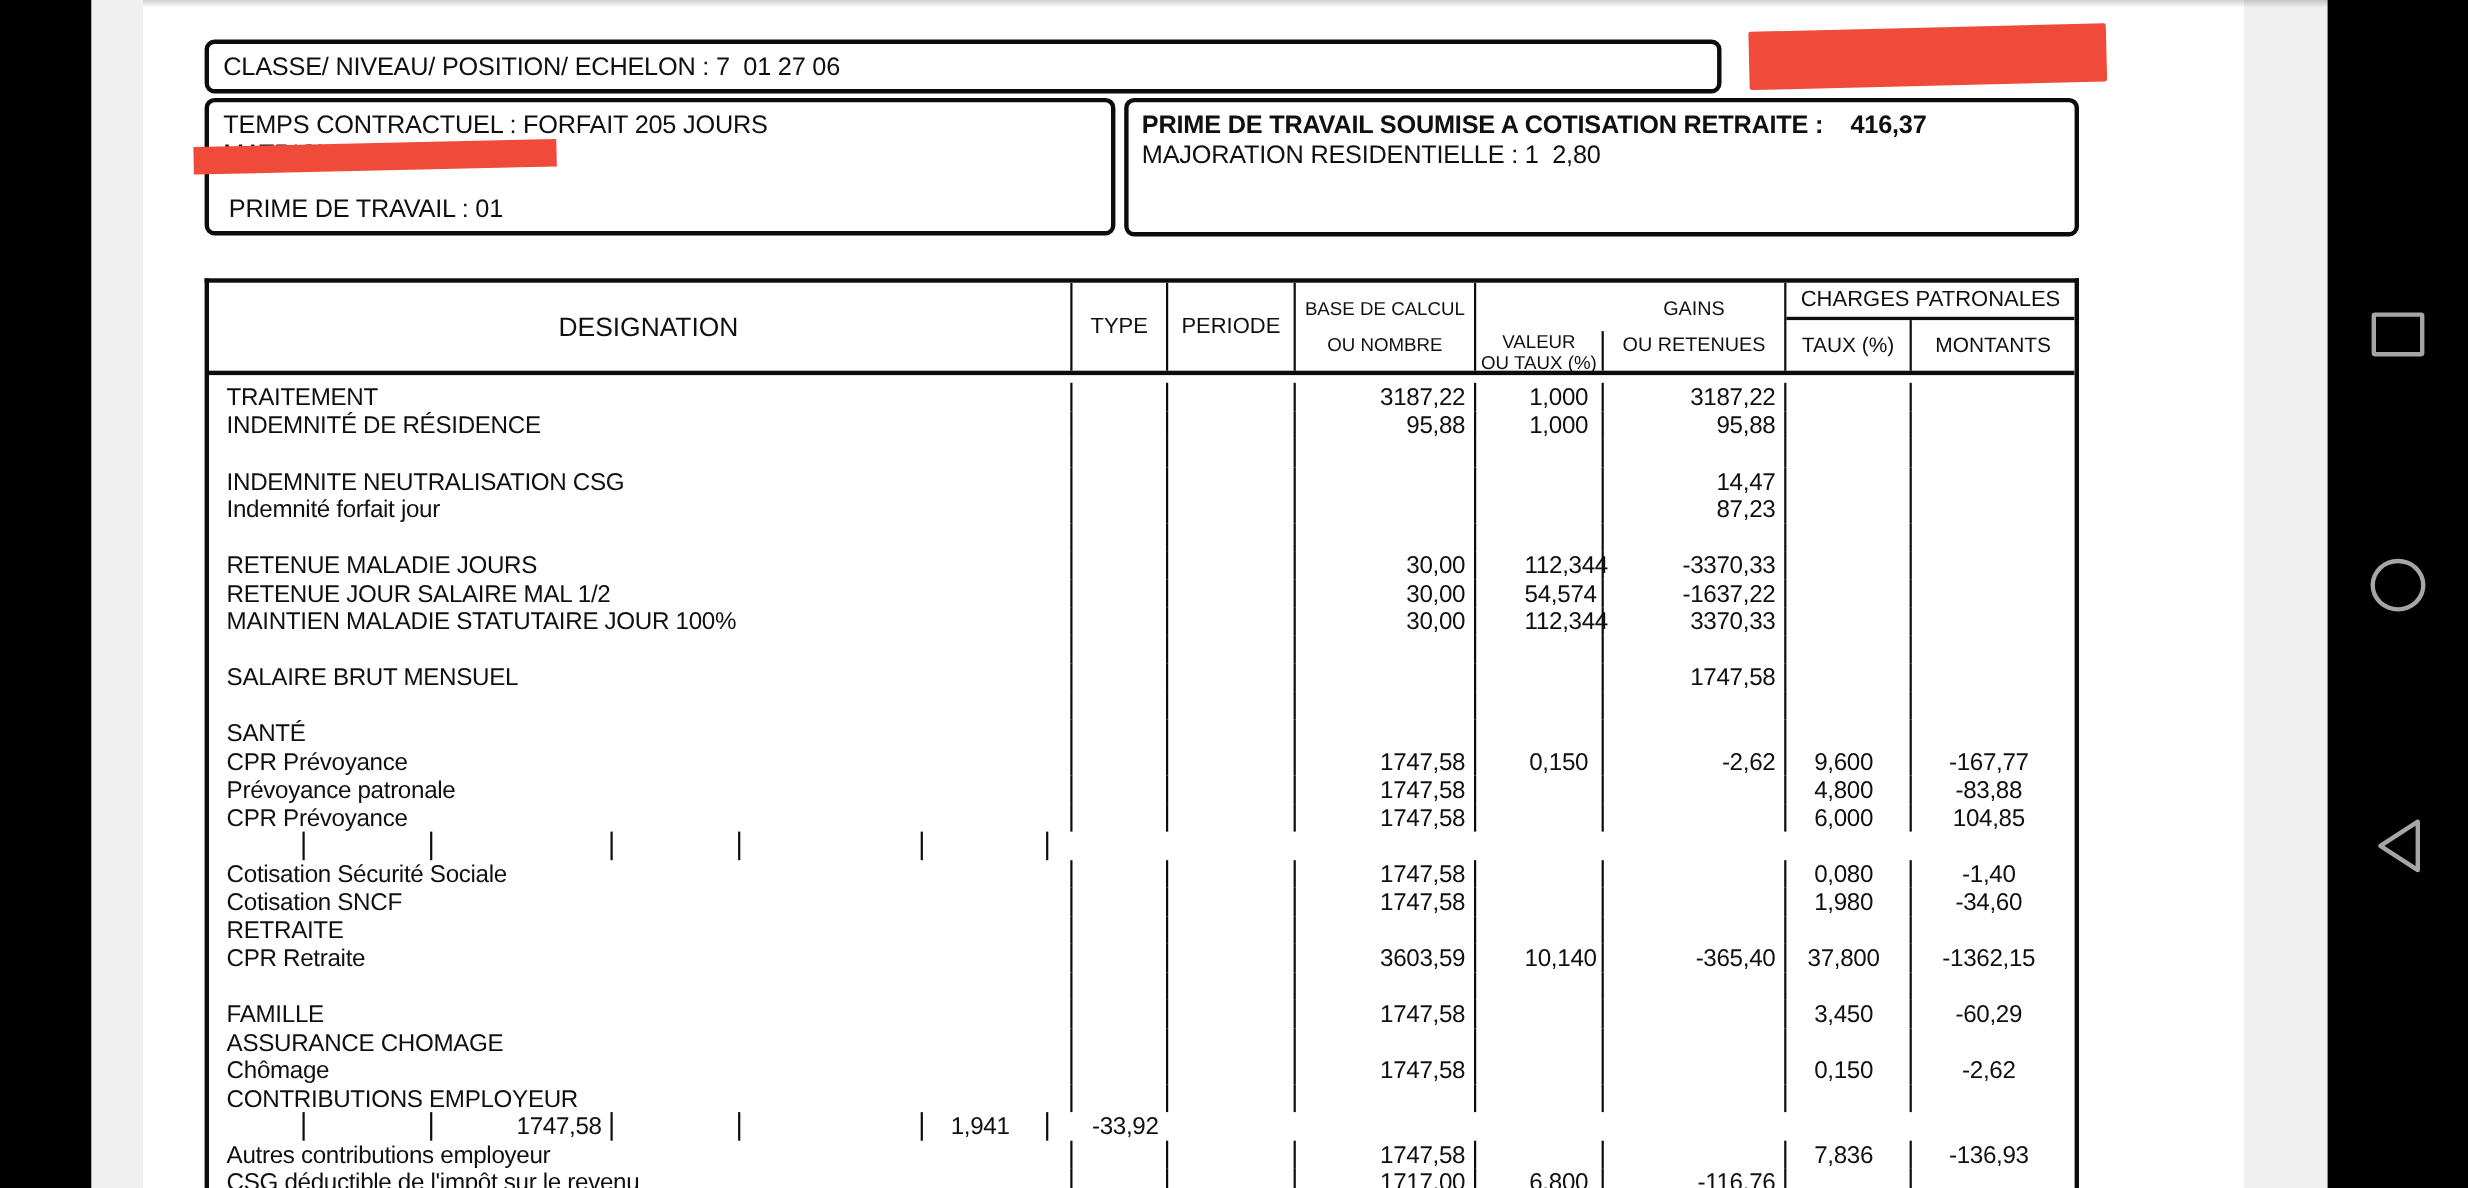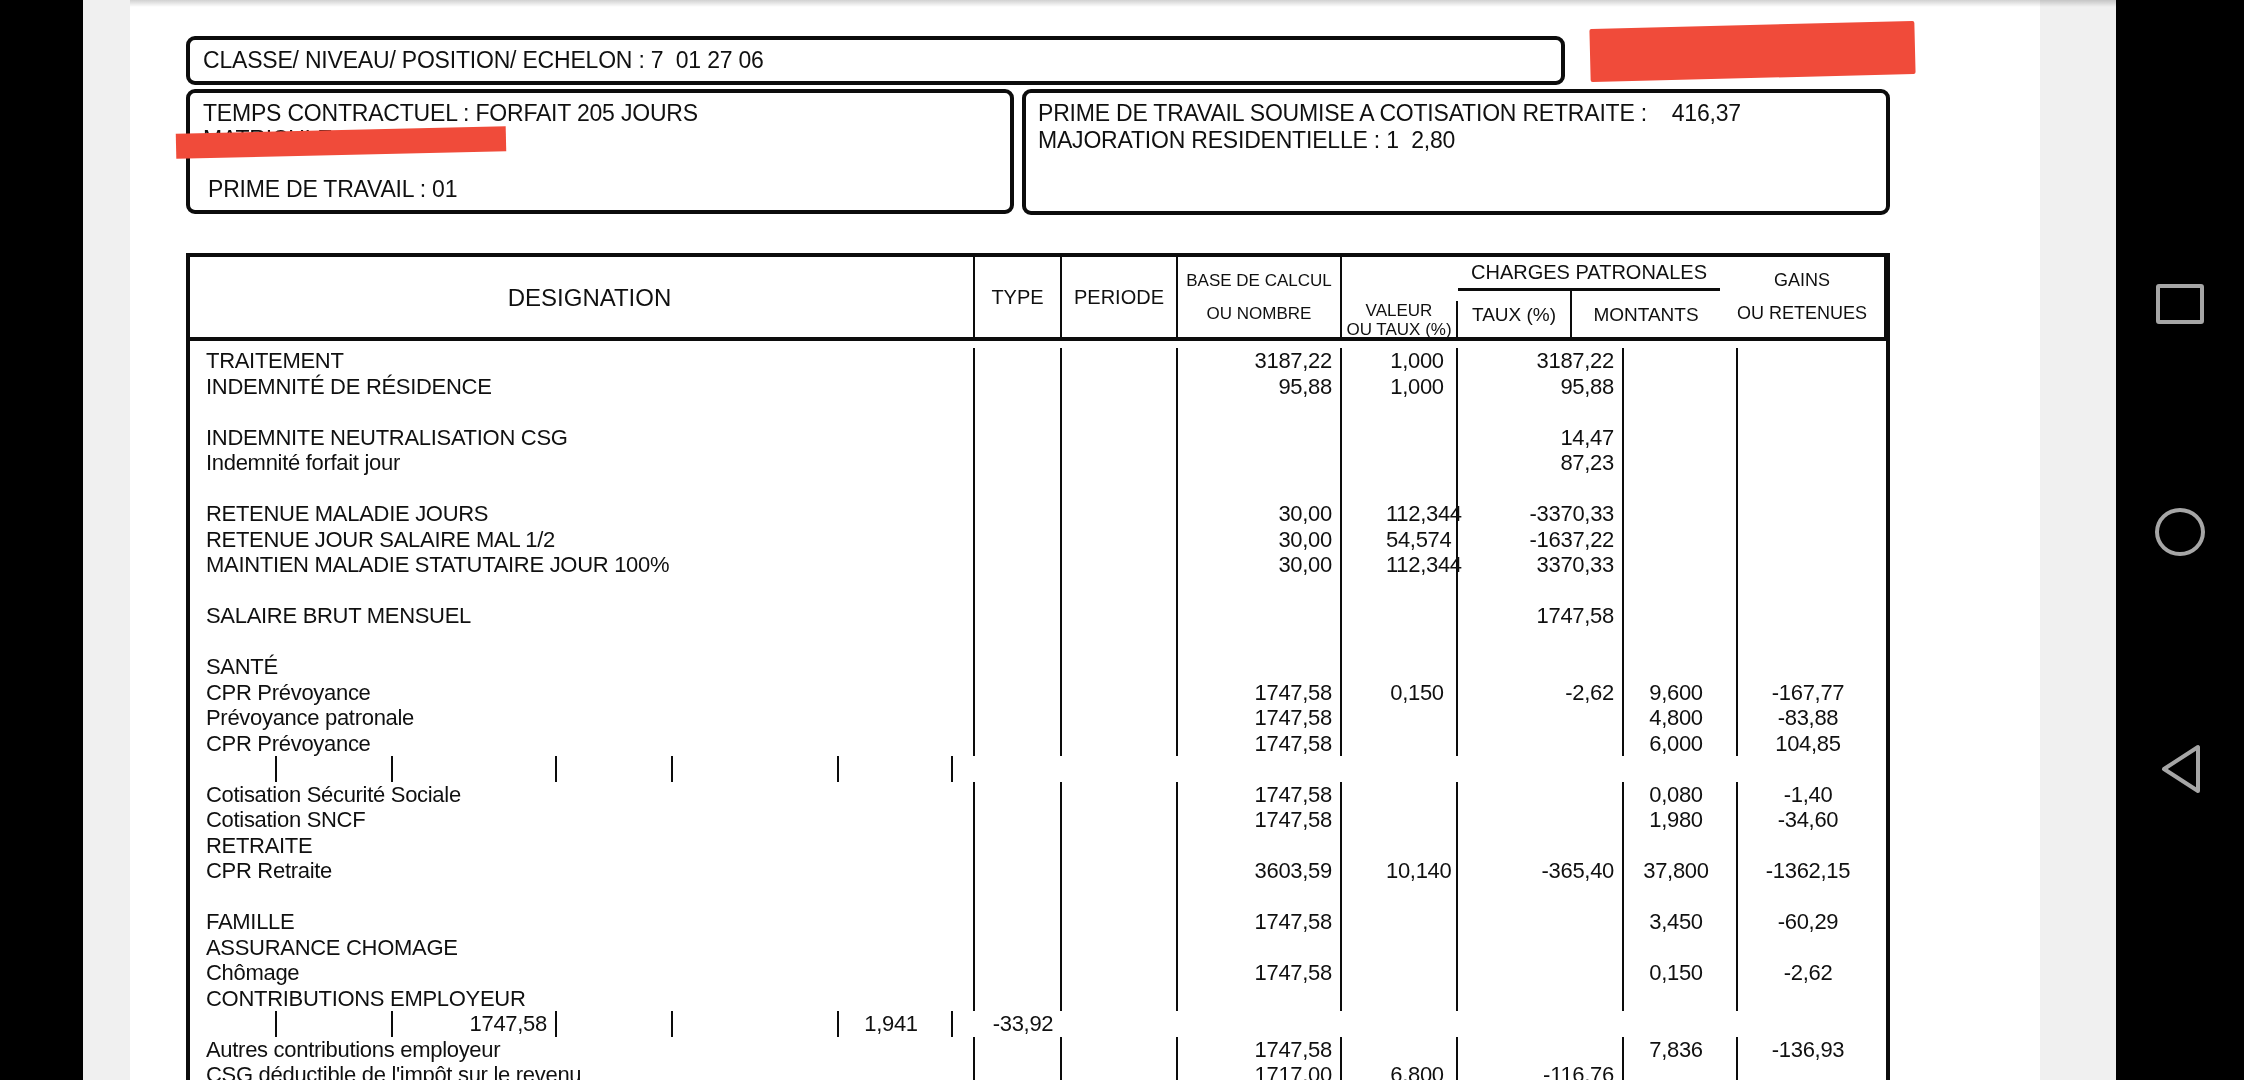--- a/index.html
+++ b/index.html
@@ -24,21 +24,21 @@
 
   .hbox{position:absolute;border:4px solid #0c0c0c;border-radius:9px;background:#fff;box-sizing:border-box;}
   .box-classe{left:56px;top:36px;width:1379px;height:49px;display:flex;align-items:center;}
   .box-contract{left:56px;top:89px;width:828px;height:125px;}
   .box-prime{left:892px;top:89px;width:868px;height:126px;}
   .hbox .bl{white-space:pre;font-size:23px;letter-spacing:-0.2px;line-height:27px;}
   .box-classe .bl{padding-left:13px;}
   .box-contract .l1{position:absolute;left:13px;top:7px;}
   .box-contract .l-red{position:absolute;left:13px;top:33px;}
   .box-contract .l2{position:absolute;left:18px;top:83px;}
-  .box-prime .l1{position:absolute;left:12px;top:7px;}
+  .box-prime .l1{position:absolute;left:12px;top:7px;font-weight:bold;}
   .box-prime .l2{position:absolute;left:12px;top:34px;}
 
   .redaction{position:absolute;background:#f04b3a;}
   .redaction-1{left:1460px;top:25px;width:325px;height:53px;transform:rotate(-1.4deg);border-radius:2px;}
   .redaction-2{left:46px;top:130px;width:330px;height:25px;transform:rotate(-1.3deg);}
 
   
   .ptable{position:absolute;left:56px;top:253px;width:1704px;height:827px;border:4px solid #0c0c0c;border-bottom:none;box-sizing:border-box;overflow:hidden;}
   .t-head{display:flex;height:80px;border-bottom:4px solid #0c0c0c;box-sizing:content-box;}
   .h-cell{box-sizing:border-box;border-right:2px solid #0c0c0c;display:flex;flex-direction:column;align-items:center;justify-content:space-evenly;text-align:center;font-size:17px;line-height:19px;}
@@ -106,30 +106,30 @@
           <span>PERIODE</span>
         </div>
         <div class="h-cell h-base">
           <span>BASE DE CALCUL</span>
           <span>OU NOMBRE</span>
         </div>
         <div class="h-cell h-valeur">
           <span>VALEUR</span>
           <span>OU TAUX (%)</span>
         </div>
+        <div class="h-cell h-gains">
+          <span>GAINS</span>
+          <span>OU RETENUES</span>
+        </div>
         <div class="h-cell h-charges">
           <div class="charges-top">CHARGES PATRONALES</div>
           <div class="charges-bottom">
             <div class="sub sub-taux">TAUX (%)</div>
             <div class="sub sub-montants">MONTANTS</div>
           </div>
-        </div>
-        <div class="h-cell h-gains">
-          <span>GAINS</span>
-          <span>OU RETENUES</span>
         </div>
       </div>
       <div class="t-body" id="table-body">
           <div class="t-row">
             <div class="t-cell c-designation">TRAITEMENT</div>
             <div class="t-cell c-type"></div>
             <div class="t-cell c-periode"></div>
             <div class="t-cell c-base">3187,22</div>
             <div class="t-cell c-valeur">1,000</div>
             <div class="t-cell c-gains">3187,22</div>

